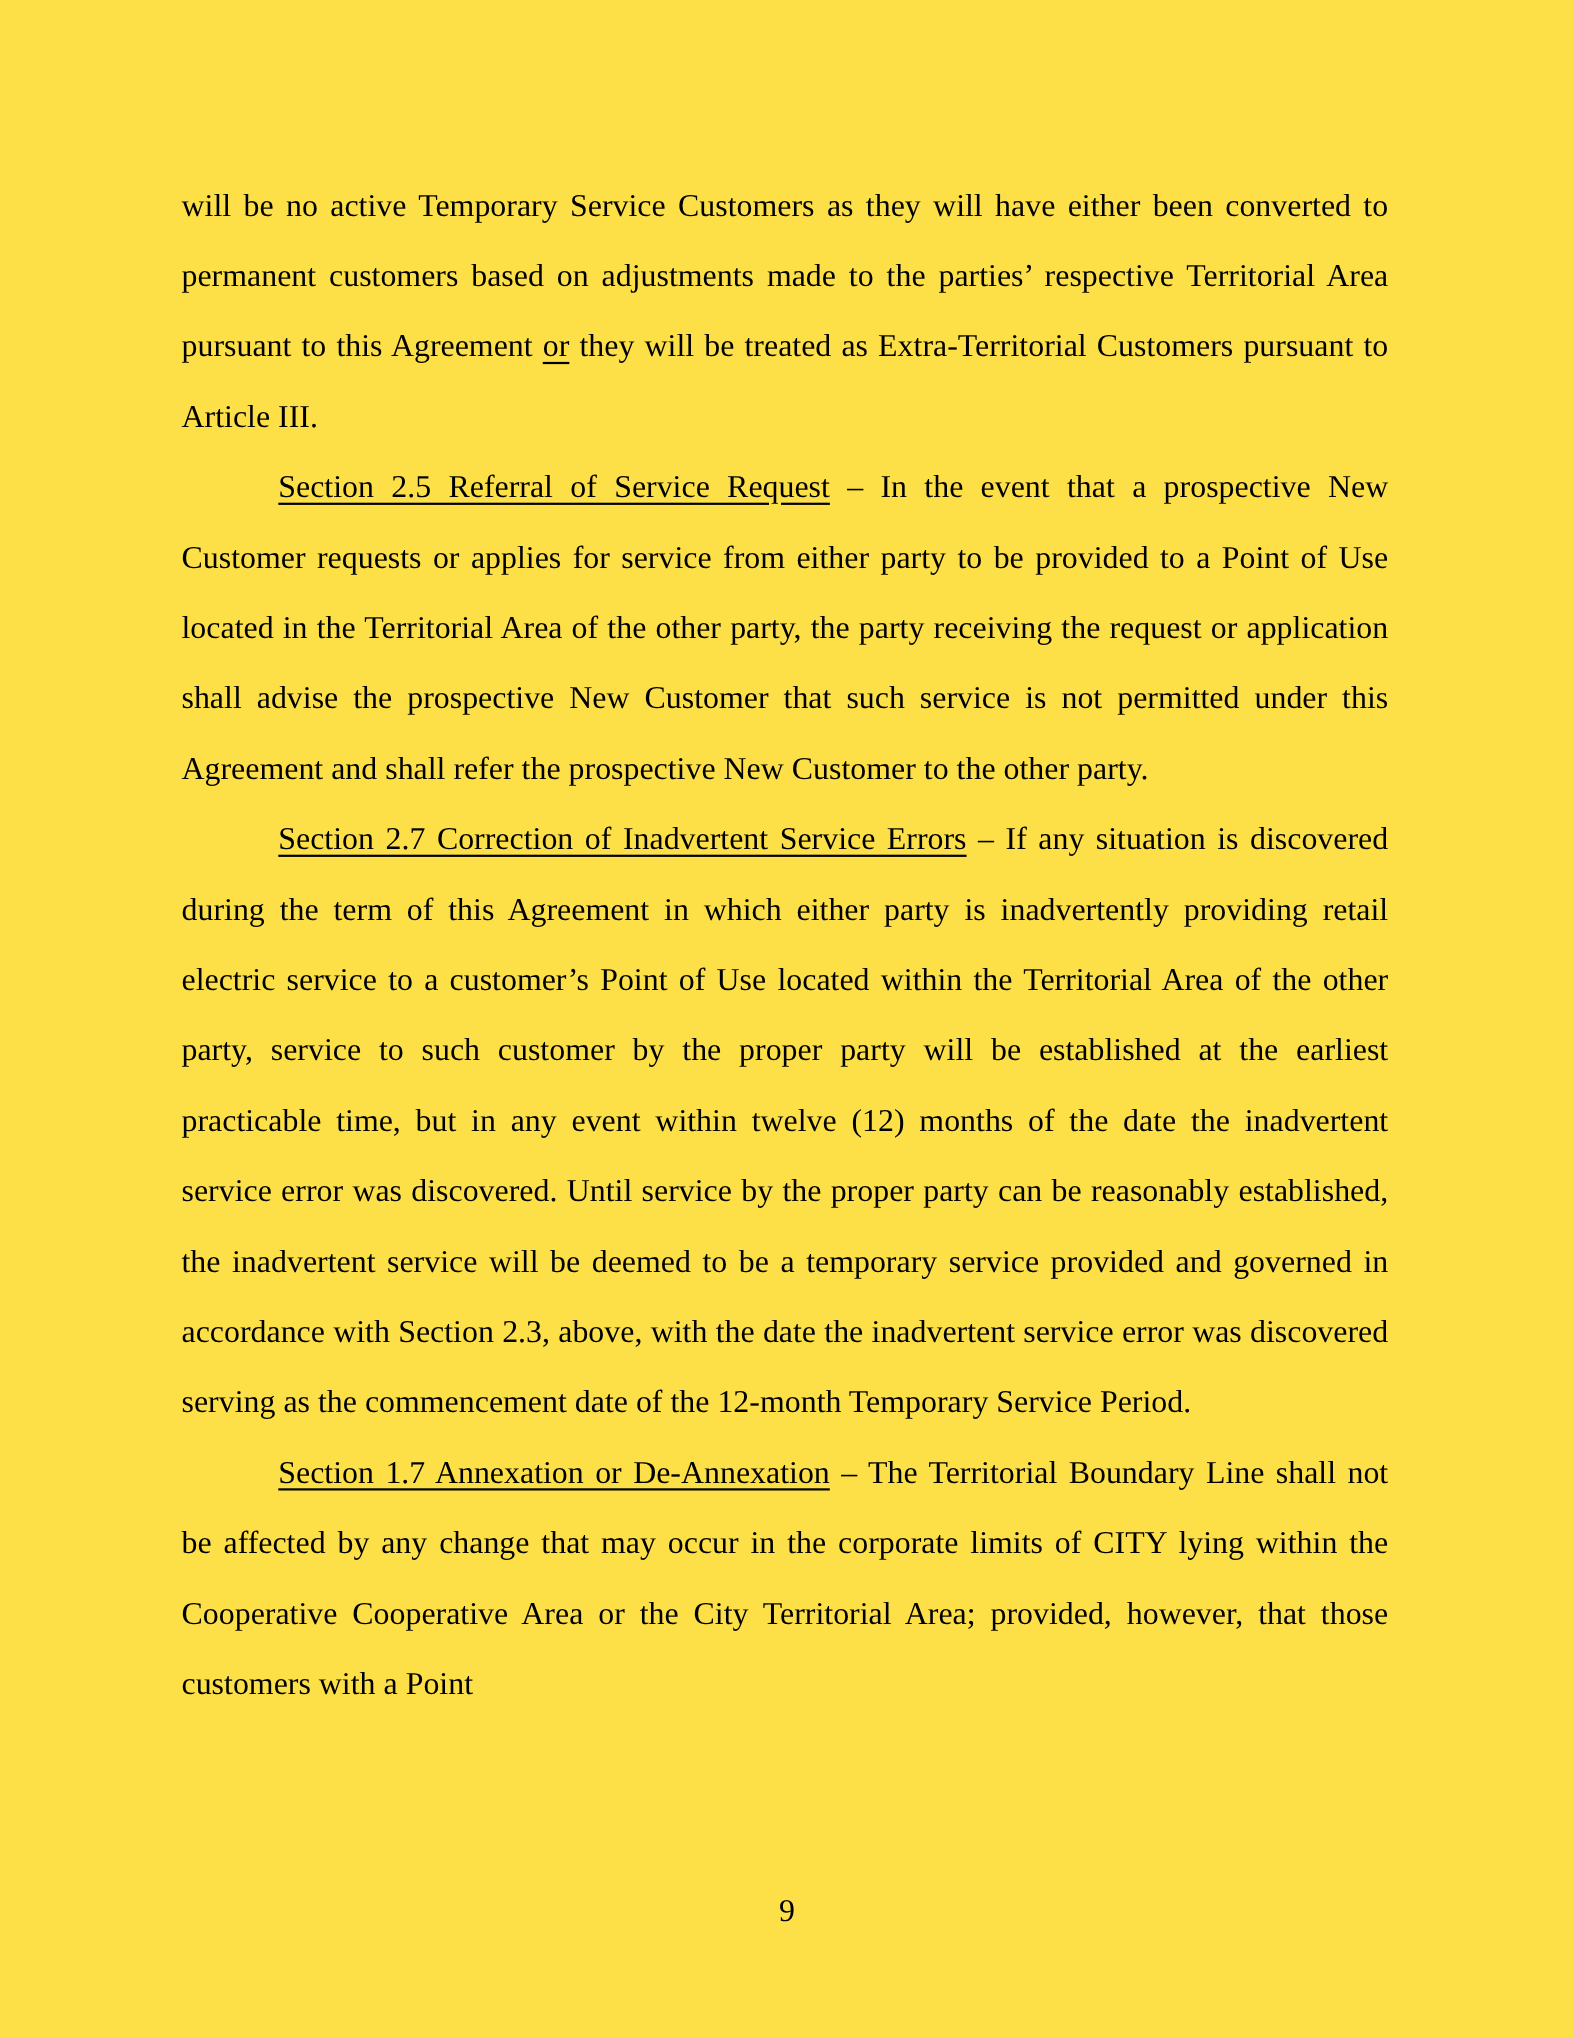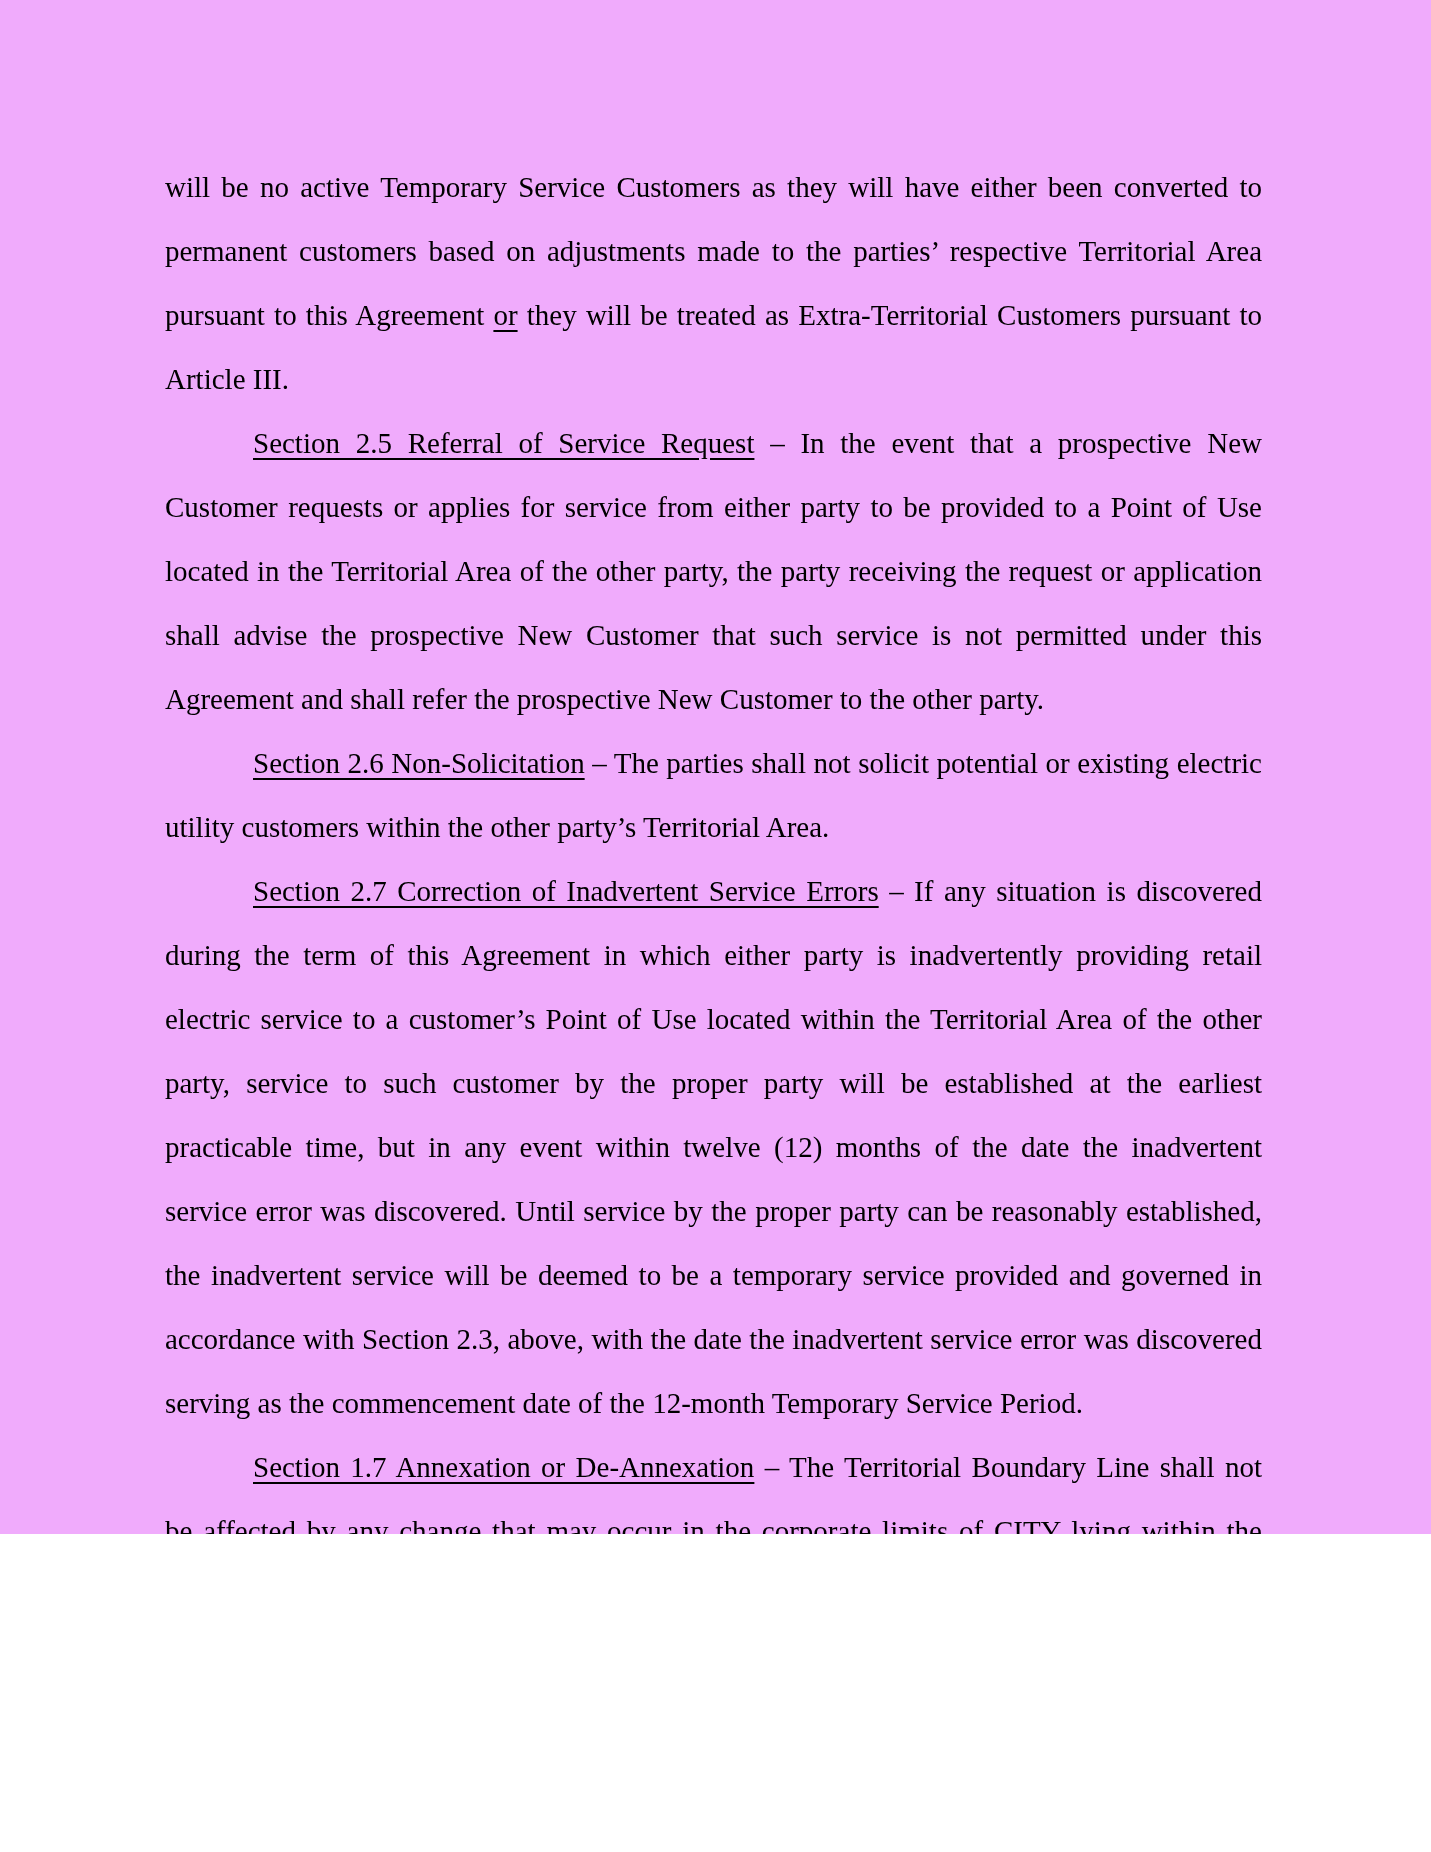--- a/index.html
+++ b/index.html
@@ -3,22 +3,22 @@
 <meta charset="utf-8">
 <style>
   html, body {
     margin: 0;
     padding: 0;
     background: #ffffff;
   }
   .page {
     position: relative;
     width: 1431px;
-    height: 1534px;
-    background: #f0abfc;
+    height: 1852px;
+    background: #fde047;
     color: #000000;
     font-family: "Liberation Serif", "DejaVu Serif", serif;
     overflow: hidden;
   }
   .content {
     position: absolute;
     left: 165px;
     top: 155px;
     width: 1097px;
     font-size: 29px;
@@ -46,18 +46,17 @@
     line-height: 64px;
   }
 </style>
 </head>
 <body>
 
 <div class="page">
   <div class="content">
       <p class="para"><span class="run">will be no active Temporary Service Customers as they will have either been converted to permanent customers based on adjustments made to the parties’ respective Territorial Area pursuant to this Agreement </span><span class="run underline">or</span><span class="run"> they will be treated as Extra-Territorial Customers pursuant to Article III.</span></p>
       <p class="para indent"><span class="run underline">Section 2.5 Referral of Service Request</span><span class="run"> – In the event that a prospective New Customer requests or applies for service from either party to be provided to a Point of Use located in the Territorial Area of the other party, the party receiving the request or application shall advise the prospective New Customer that such service is not permitted under this Agreement and shall refer the prospective New Customer to the other party.</span></p>
-      <p class="para indent"><span class="run underline">Section 2.6 Non-Solicitation</span><span class="run"> – The parties shall not solicit potential or existing electric utility customers within the other party’s Territorial Area.</span></p>
       <p class="para indent"><span class="run underline">Section 2.7 Correction of Inadvertent Service Errors</span><span class="run"> – If any situation is discovered during the term of this Agreement in which either party is inadvertently providing retail electric service to a customer’s Point of Use located within the Territorial Area of the other party, service to such customer by the proper party will be established at the earliest practicable time, but in any event within twelve (12) months of the date the inadvertent service error was discovered. Until service by the proper party can be reasonably established, the inadvertent service will be deemed to be a temporary service provided and governed in accordance with Section 2.3, above, with the date the inadvertent service error was discovered serving as the commencement date of the 12-month Temporary Service Period.</span></p>
       <p class="para indent"><span class="run underline">Section 1.7 Annexation or De-Annexation</span><span class="run"> – The Territorial Boundary Line shall not be affected by any change that may occur in the corporate limits of CITY lying within the Cooperative Cooperative Area or the City Territorial Area; provided, however, that those customers with a Point</span></p>
     </div>
   <div class="footer">9</div>
 </div>
 
 </body></html>

